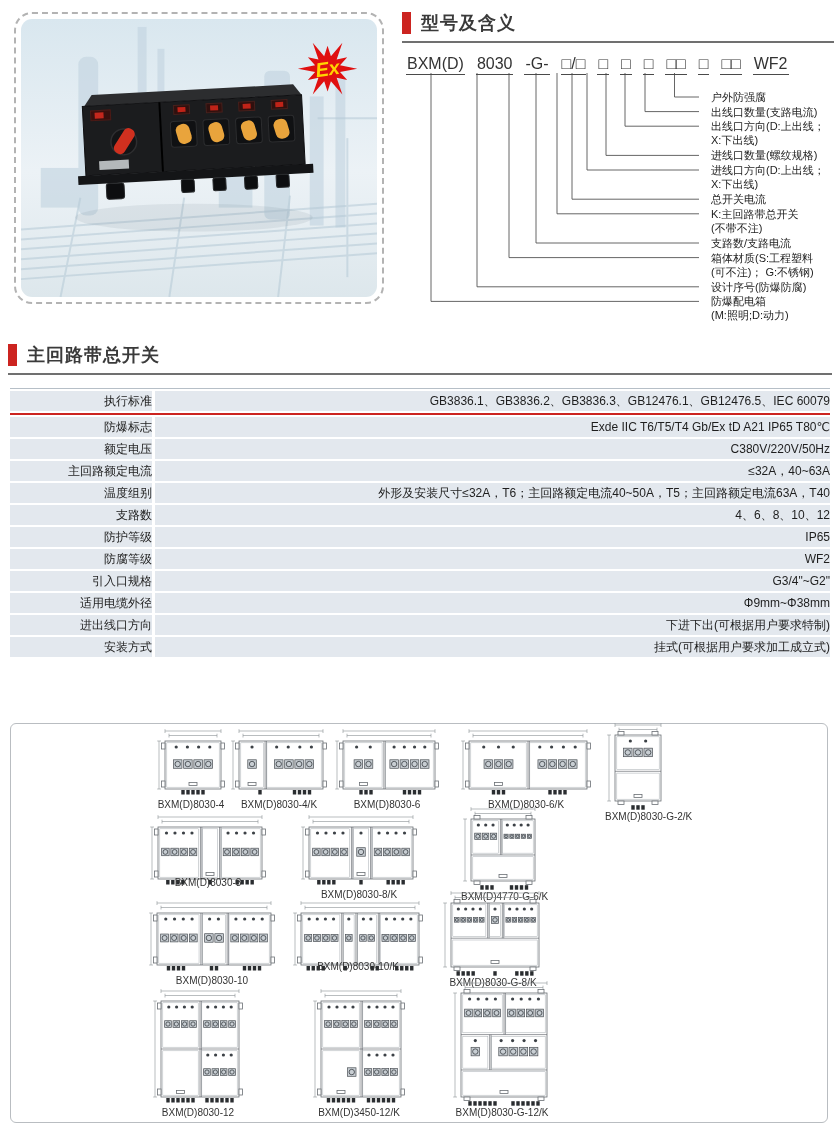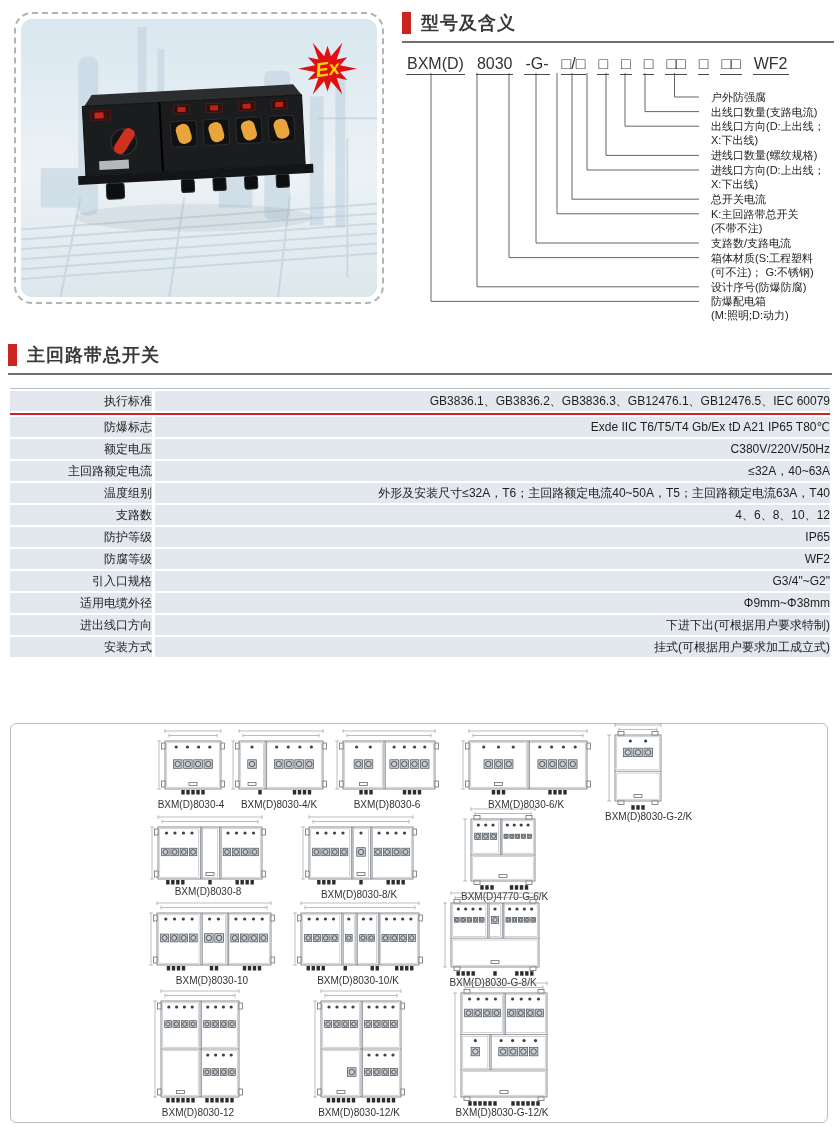--- a/index.html
+++ b/index.html
@@ -529,21 +529,21 @@
           <rect x="18.133333333333333" y="66" width="3.4" height="4.5" class="gland"></rect>
           <rect x="23.133333333333333" y="66" width="3.4" height="4.5" class="gland"></rect>
           <rect x="28.133333333333333" y="66" width="3.4" height="4.5" class="gland"></rect>
           <rect x="33.13333333333333" y="66" width="3.4" height="4.5" class="gland"></rect>
           <rect x="60.3" y="66" width="3.4" height="4.5" class="gland"></rect>
           <rect x="87.46666666666667" y="66" width="3.4" height="4.5" class="gland"></rect>
           <rect x="92.46666666666667" y="66" width="3.4" height="4.5" class="gland"></rect>
           <rect x="97.46666666666667" y="66" width="3.4" height="4.5" class="gland"></rect>
           <rect x="102.46666666666667" y="66" width="3.4" height="4.5" class="gland"></rect>
         </svg>
-        <div class="dlabel" style="top: 72px;">BXM(D)8030-8</div>
+        <div class="dlabel" style="top: 63px;">BXM(D)8030-8</div>
       </div>
       <div class="drawing" style="left: 288px; top: 90px; width: 120px;">
         <svg width="120" height="75">
           <line x1="10" y1="3" x2="114" y2="3" class="dim"></line>
           <line x1="10" y1="1.2" x2="10" y2="5" class="dim"></line>
           <line x1="114" y1="1.2" x2="114" y2="5" class="dim"></line>
           <line x1="14" y1="7.5" x2="110" y2="7.5" class="dim"></line>
           <line x1="14" y1="5.7" x2="14" y2="9.5" class="dim"></line>
           <line x1="110" y1="5.7" x2="110" y2="9.5" class="dim"></line>
           <line x1="4" y1="13" x2="4" y2="65" class="dim"></line>
@@ -787,21 +787,21 @@
           <rect x="25.55" y="66" width="3.4" height="4.5" class="gland"></rect>
           <rect x="30.55" y="66" width="3.4" height="4.5" class="gland"></rect>
           <rect x="52.55" y="66" width="3.4" height="4.5" class="gland"></rect>
           <rect x="79.55" y="66" width="3.4" height="4.5" class="gland"></rect>
           <rect x="84.55" y="66" width="3.4" height="4.5" class="gland"></rect>
           <rect x="104.05" y="66" width="3.4" height="4.5" class="gland"></rect>
           <rect x="109.05" y="66" width="3.4" height="4.5" class="gland"></rect>
           <rect x="114.05" y="66" width="3.4" height="4.5" class="gland"></rect>
           <rect x="119.05" y="66" width="3.4" height="4.5" class="gland"></rect>
         </svg>
-        <div class="dlabel" style="top: 75px;">BXM(D)8030-10/K</div>
+        <div class="dlabel" style="top: 61px;">BXM(D)8030-10/K</div>
       </div>
       <div class="drawing" style="left: 430px; top: 166px; width: 104px;">
         <svg width="104" height="87">
           <line x1="10" y1="3" x2="98" y2="3" class="dim"></line>
           <line x1="10" y1="1.2" x2="10" y2="5" class="dim"></line>
           <line x1="98" y1="1.2" x2="98" y2="5" class="dim"></line>
           <line x1="14" y1="7.5" x2="94" y2="7.5" class="dim"></line>
           <line x1="14" y1="5.7" x2="14" y2="9.5" class="dim"></line>
           <line x1="94" y1="5.7" x2="94" y2="9.5" class="dim"></line>
           <line x1="4" y1="13" x2="4" y2="77" class="dim"></line>
@@ -1012,21 +1012,21 @@
           <rect x="30.8" y="110" width="3.4" height="4.5" class="gland"></rect>
           <rect x="35.8" y="110" width="3.4" height="4.5" class="gland"></rect>
           <rect x="40.8" y="110" width="3.4" height="4.5" class="gland"></rect>
           <rect x="55.8" y="110" width="3.4" height="4.5" class="gland"></rect>
           <rect x="60.8" y="110" width="3.4" height="4.5" class="gland"></rect>
           <rect x="65.8" y="110" width="3.4" height="4.5" class="gland"></rect>
           <rect x="70.8" y="110" width="3.4" height="4.5" class="gland"></rect>
           <rect x="75.8" y="110" width="3.4" height="4.5" class="gland"></rect>
           <rect x="80.8" y="110" width="3.4" height="4.5" class="gland"></rect>
         </svg>
-        <div class="dlabel" style="top: 119px;">BXM(D)8030-12/K</div>
+        <div class="dlabel" style="top: 119px;">BXM(D)3450-12/K</div>
       </div>
       <div class="drawing" style="left: 440px; top: 256px; width: 102px;">
         <svg width="102" height="127">
           <line x1="10" y1="3" x2="96" y2="3" class="dim"></line>
           <line x1="10" y1="1.2" x2="10" y2="5" class="dim"></line>
           <line x1="96" y1="1.2" x2="96" y2="5" class="dim"></line>
           <line x1="14" y1="7.5" x2="92" y2="7.5" class="dim"></line>
           <line x1="14" y1="5.7" x2="14" y2="9.5" class="dim"></line>
           <line x1="92" y1="5.7" x2="92" y2="9.5" class="dim"></line>
           <line x1="4" y1="13" x2="4" y2="117" class="dim"></line>

